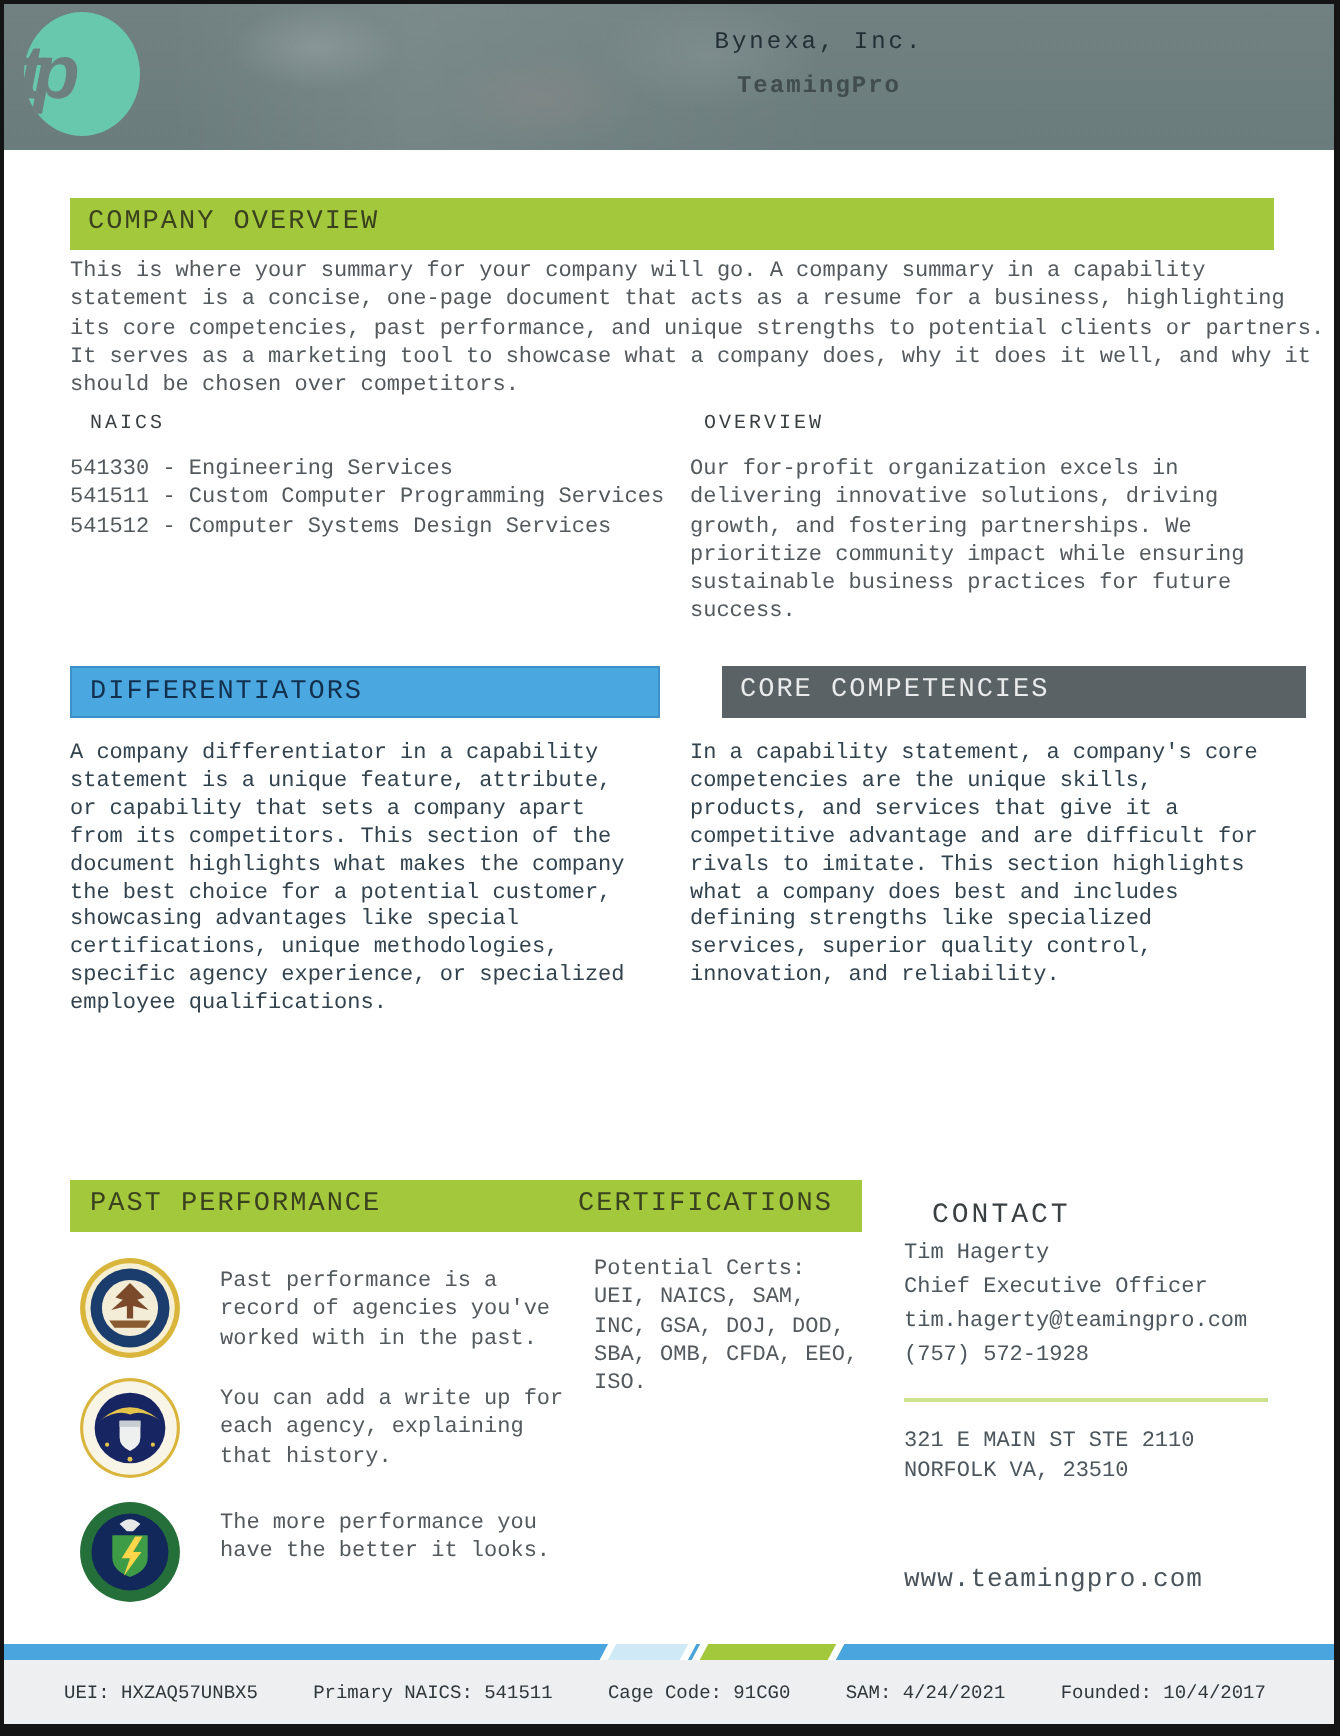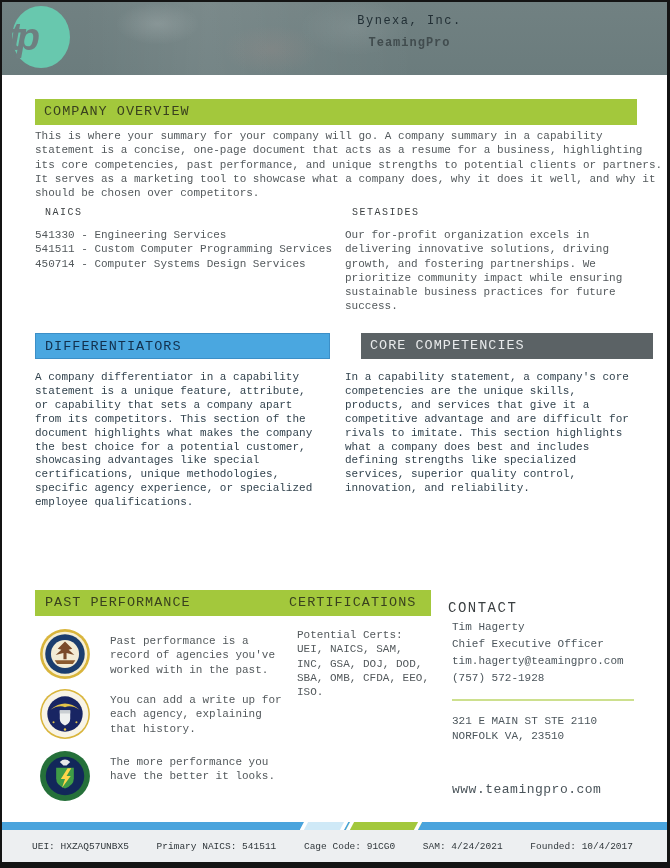--- a/index.html
+++ b/index.html
@@ -62,23 +62,23 @@
     </div>
   </div>
 
   <div class="bar bar-green" style="left:33px;top:97px;width:602px;">COMPANY OVERVIEW</div>
   <div class="para" style="left:33px;top:127px;width:630px;">This is where your summary for your company will go. A company summary in a capability statement is a concise, one-page document that acts as a resume for a business, highlighting its core competencies, past performance, and unique strengths to potential clients or partners. It serves as a marketing tool to showcase what a company does, why it does it well, and why it should be chosen over competitors.</div>
 
   <div class="col-title" style="left:43px;top:205px;">NAICS</div>
   <div class="para" style="left:33px;top:226px;width:298px;">
     <div>541330 - Engineering Services</div>
     <div>541511 - Custom Computer Programming Services</div>
-    <div>450714 - Computer Systems Design Services</div>
+    <div>541512 - Computer Systems Design Services</div>
   </div>
-  <div class="col-title" style="left:350px;top:205px;">SETASIDES</div>
+  <div class="col-title" style="left:350px;top:205px;">OVERVIEW</div>
   <div class="para" style="left:343px;top:226px;width:292px;">Our for-profit organization excels in delivering innovative solutions, driving growth, and fostering partnerships. We prioritize community impact while ensuring sustainable business practices for future success.</div>
 
   <div class="bar bar-blue" style="left:33px;top:331px;width:295px;">DIFFERENTIATORS</div>
   <div class="bar bar-slate" style="left:343px;top:331px;width:292px;">CORE COMPETENCIES</div>
   <div class="para para-dark" style="left:33px;top:369px;width:288px;">A company differentiator in a capability statement is a unique feature, attribute, or capability that sets a company apart from its competitors. This section of the document highlights what makes the company the best choice for a potential customer, showcasing advantages like special certifications, unique methodologies, specific agency experience, or specialized employee qualifications.</div>
   <div class="para para-dark" style="left:343px;top:369px;width:288px;">In a capability statement, a company's core competencies are the unique skills, products, and services that give it a competitive advantage and are difficult for rivals to imitate. This section highlights what a company does best and includes defining strengths like specialized services, superior quality control, innovation, and reliability.</div>
 
   <div class="bar bar-green" style="left:33px;top:588px;width:396px;padding-left:0;">
     <span style="position:absolute;left:10px;">PAST PERFORMANCE</span>
     <span style="position:absolute;left:254px;">CERTIFICATIONS</span>
@@ -111,21 +111,21 @@
     <circle cx="25" cy="25" r="24" fill="#25703a"></circle>
     <circle cx="25" cy="25" r="18.5" fill="#12275a"></circle>
     <path d="M20 11.5 q5 -4.5 10 0 l-3.5 3.5 h-3 Z" fill="#e8e8e8"></path>
     <path d="M16.5 17 h17 v10.5 q0 6.5 -8.5 9.5 q-8.5 -3 -8.5 -9.5 Z" fill="#3f9c46"></path>
     <path d="M27.5 17.5 l-6.5 10.5 h4 l-3 8.5 8.5 -11.5 h-4 l4.5 -7.5 Z" fill="#ffd54a"></path>
   </svg>
   <div class="para" style="left:108px;top:753px;width:178px;">The more performance you have the better it looks.</div>
 
   <div class="para" style="left:295px;top:626px;width:135px;">Potential Certs: UEI, NAICS, SAM, INC, GSA, DOJ, DOD, SBA, OMB, CFDA, EEO, ISO.</div>
 
-  <div class="col-title" style="left:446px;top:598px;font-size:14px;">CONTACT</div>
+  <div class="col-title" style="left:464px;top:598px;font-size:14px;">CONTACT</div>
   <div class="contact-line" style="left:450px;top:619px;">Tim Hagerty</div>
   <div class="contact-line" style="left:450px;top:636px;">Chief Executive Officer</div>
   <div class="contact-line" style="left:450px;top:653px;">tim.hagerty@teamingpro.com</div>
   <div class="contact-line" style="left:450px;top:670px;">(757) 572-1928</div>
   <div class="contact-divider"></div>
   <div class="contact-line" style="left:450px;top:713px;">321 E MAIN ST STE 2110</div>
   <div class="contact-line" style="left:450px;top:728px;">NORFOLK VA, 23510</div>
   <div class="website">www.teamingpro.com</div>
 
   <div class="stripe">

